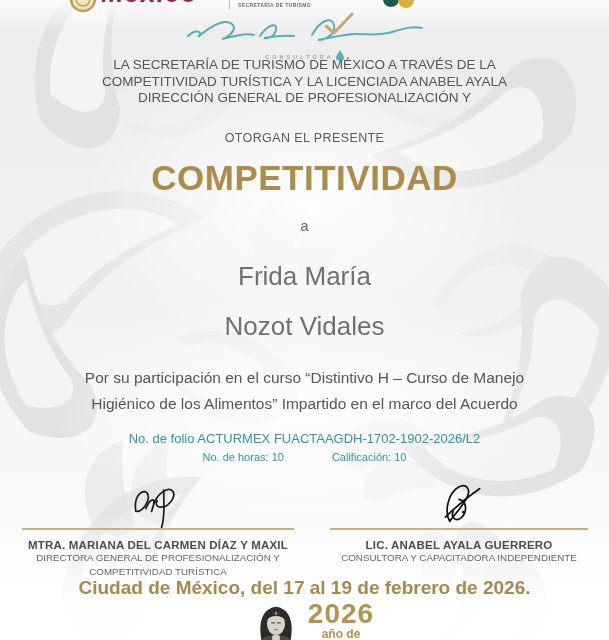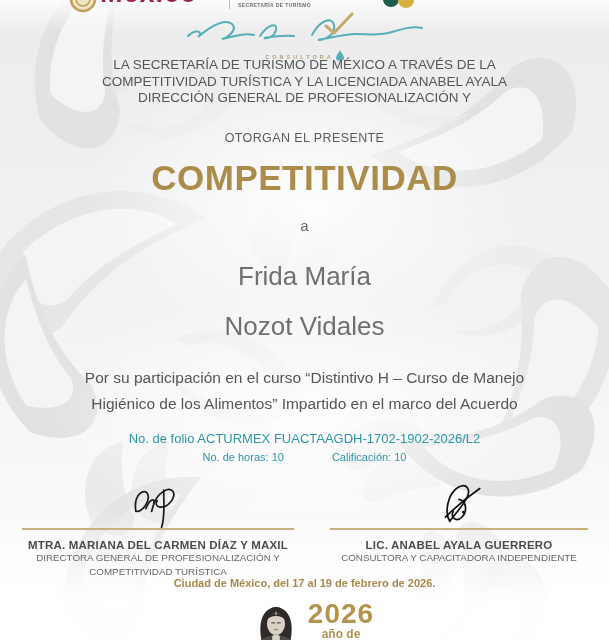--- a/index.html
+++ b/index.html
@@ -45,21 +45,21 @@
 
   .sigrow{position:absolute;top:480px;left:0;right:0;}
   .sigcol{position:absolute;text-align:center;}
   .sigcol.left{left:22px;width:272px;}
   .sigcol.right{left:330px;width:258px;}
   .sigimg{height:50px;display:block;margin:0 auto;}
   .rule{height:2px;background:#c9b17d;margin-top:-2px;}
   .signame{margin-top:9px;font-size:11.5px;font-weight:bold;color:#4c4d4f;letter-spacing:.2px;}
   .sigtitle{font-size:9.8px;line-height:12.5px;color:#66676a;margin-top:1px;}
 
-  .dateline{top:577px;font-size:11px;font-weight:bold;color:#a8894c;}
+  .dateline{top:577px;font-size:19px;font-weight:bold;color:#a8894c;}
 
   .bottom{position:absolute;top:600px;left:0;right:0;height:40px;}
   .portrait{position:absolute;left:252px;top:2px;}
   .yearblock{position:absolute;left:300px;top:0;width:82px;text-align:center;}
   .year{font-size:28px;font-weight:bold;color:#b29450;letter-spacing:1px;line-height:28px;text-align:center;}
   .yearcap{font-size:12px;font-weight:600;color:#b29450;line-height:12px;}
 </style>
 </head>
 <body>
 

